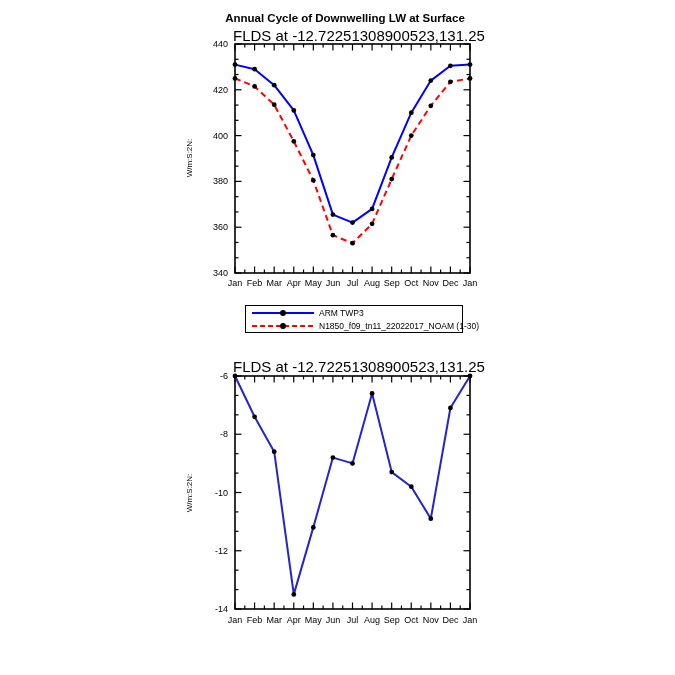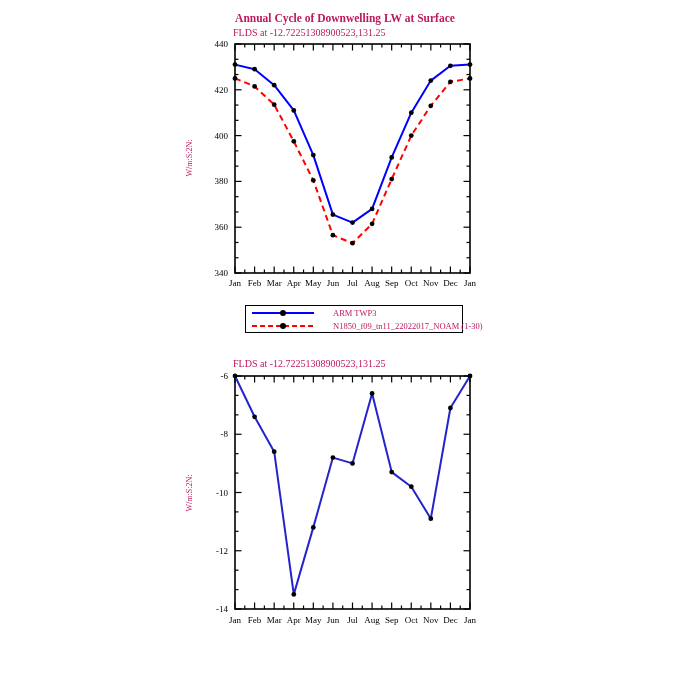--- a/index.html
+++ b/index.html
@@ -1,25 +1,25 @@
 <!DOCTYPE html>
 <html><head>
 <meta charset="utf-8">
 <style>
   html,body{margin:0;padding:0;background:#ffffff;}
   #canvas{position:relative;width:675px;height:675px;background:#ffffff;overflow:hidden;
-          font-family:Liberation Serif, serif;color:#be185d;}
+          font-family:Liberation Sans, sans-serif;color:#000000;}
   .chart-title{position:absolute;text-align:center;font-weight:bold;font-size:11.5px;white-space:nowrap;}
-  .chart-subtitle{position:absolute;font-size:10px;white-space:nowrap;}
+  .chart-subtitle{position:absolute;font-size:15px;white-space:nowrap;}
   .y-axis-label{position:absolute;width:100px;height:12px;text-align:center;font-size:8px;
                 transform:rotate(-90deg);white-space:nowrap;}
   .plot-svg{position:absolute;}
   #legend-box{position:absolute;left:245px;top:305px;width:216px;height:26px;
               border:1.5px solid #000;background:#fff;display:flex;flex-direction:column;justify-content:center;}
-  .legend-row{display:flex;align-items:center;height:13px;gap:14px;}
+  .legend-row{display:flex;align-items:center;height:13px;}
   .legend-swatch{position:relative;width:62px;height:13px;margin-left:6px;flex:0 0 62px;}
   .legend-line{position:absolute;left:0;right:0;top:5.5px;height:2px;}
   .legend-line.solid-blue{background:#0000ff;}
   .legend-line.dashed-red{background:repeating-linear-gradient(90deg,#ff0000 0 5px,transparent 5px 8px);}
   .legend-dot{position:absolute;left:50%;top:3.5px;width:6px;height:6px;margin-left:-3px;
               border-radius:50%;background:#000;}
   .legend-label{margin-left:5px;font-size:8.5px;white-space:nowrap;}
 </style>
 </head>
 <body>

